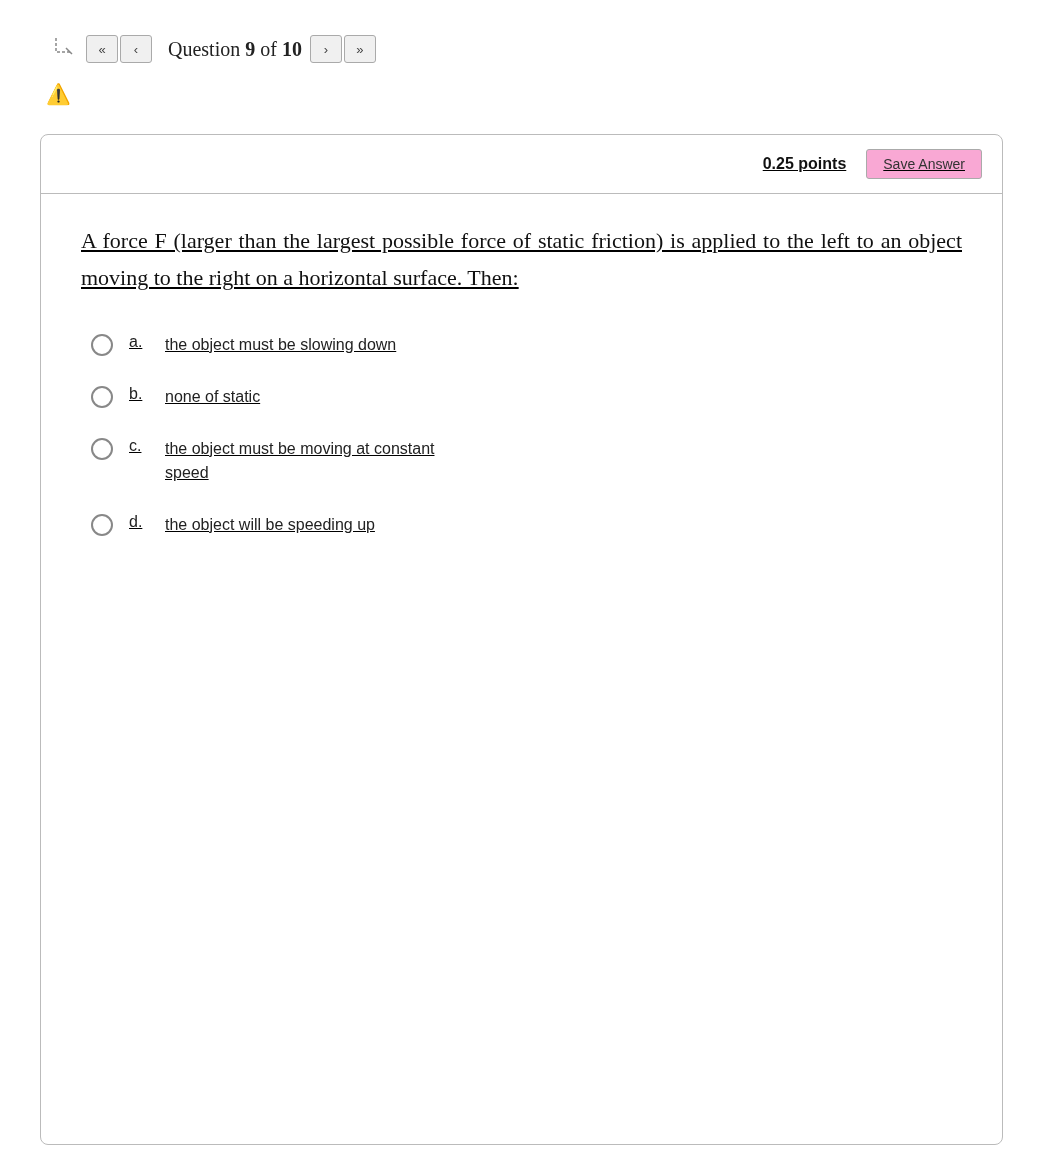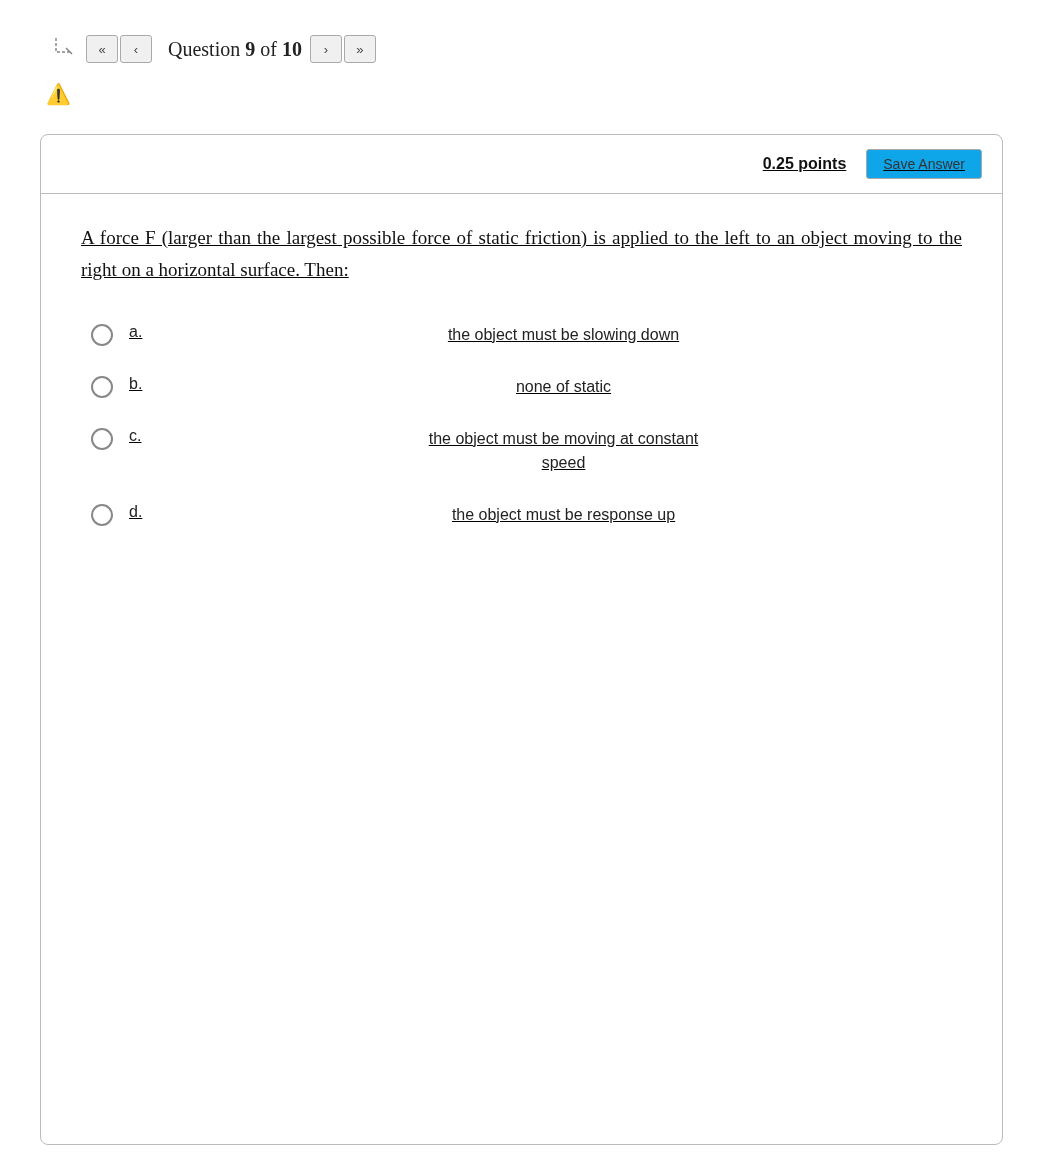--- a/index.html
+++ b/index.html
@@ -92,35 +92,35 @@
     .points-label {
       font-family: Arial, sans-serif;
       font-size: 16px;
       font-weight: bold;
       color: #111;
     }
 
     .save-answer-btn {
       padding: 6px 16px;
       border: 1px solid #aaa;
-      background: #0ea5e9;
+      background: #f9a8d4;
       border-radius: 3px;
       font-family: Arial, sans-serif;
       font-size: 14px;
       color: #333;
       cursor: pointer;
     }
 
     .question-body {
       padding: 28px 40px 20px 40px;
     }
 
     .question-text {
       font-family: Georgia, 'Times New Roman', serif;
-      font-size: 19px;
+      font-size: 22px;
       line-height: 1.7;
       color: #111;
       text-align: justify;
       margin-bottom: 36px;
     }
 
     .options-list {
       list-style: none;
       display: flex;
       flex-direction: column;
@@ -154,21 +154,20 @@
 
     .option-label {
       font-weight: normal;
       min-width: 20px;
       color: #222;
     }
 
     .option-text {
       flex: 1;
       line-height: 1.5;
-      text-align: center;
     }
 
     .redirect-icon {
       display: flex;
       align-items: flex-end;
       padding-bottom: 2px;
     }
   </style>
 </head>
 <body>
@@ -218,17 +217,17 @@
         <span class="option-text">none of static</span>
       </li>
       <li class="option-item">
         <div class="radio-circle"></div>
         <span class="option-label">c.</span>
         <span class="option-text">the object must be moving at constant<br>speed</span>
       </li>
       <li class="option-item">
         <div class="radio-circle"></div>
         <span class="option-label">d.</span>
-        <span class="option-text">the object must be response up</span>
+        <span class="option-text">the object will be speeding up</span>
       </li>
     </ul>
   </div>
 </div>
 
 </body></html>

